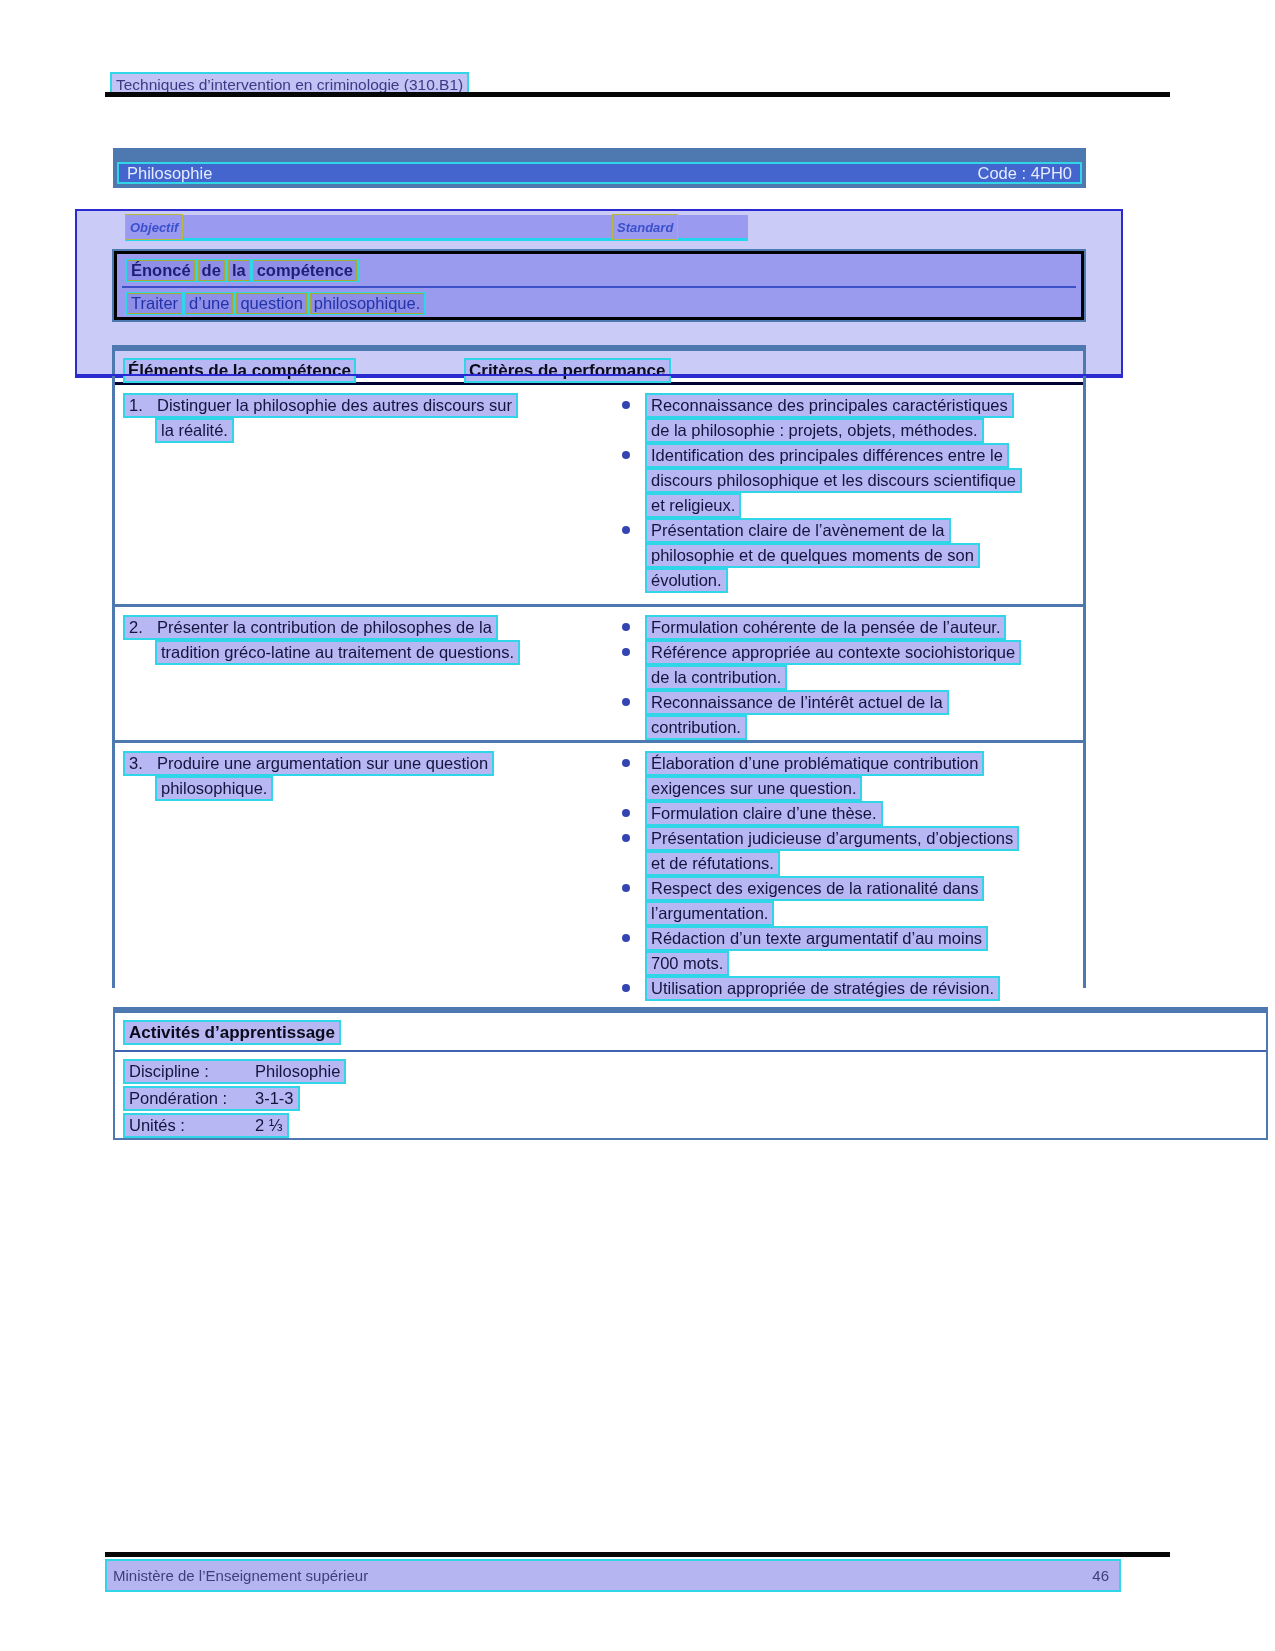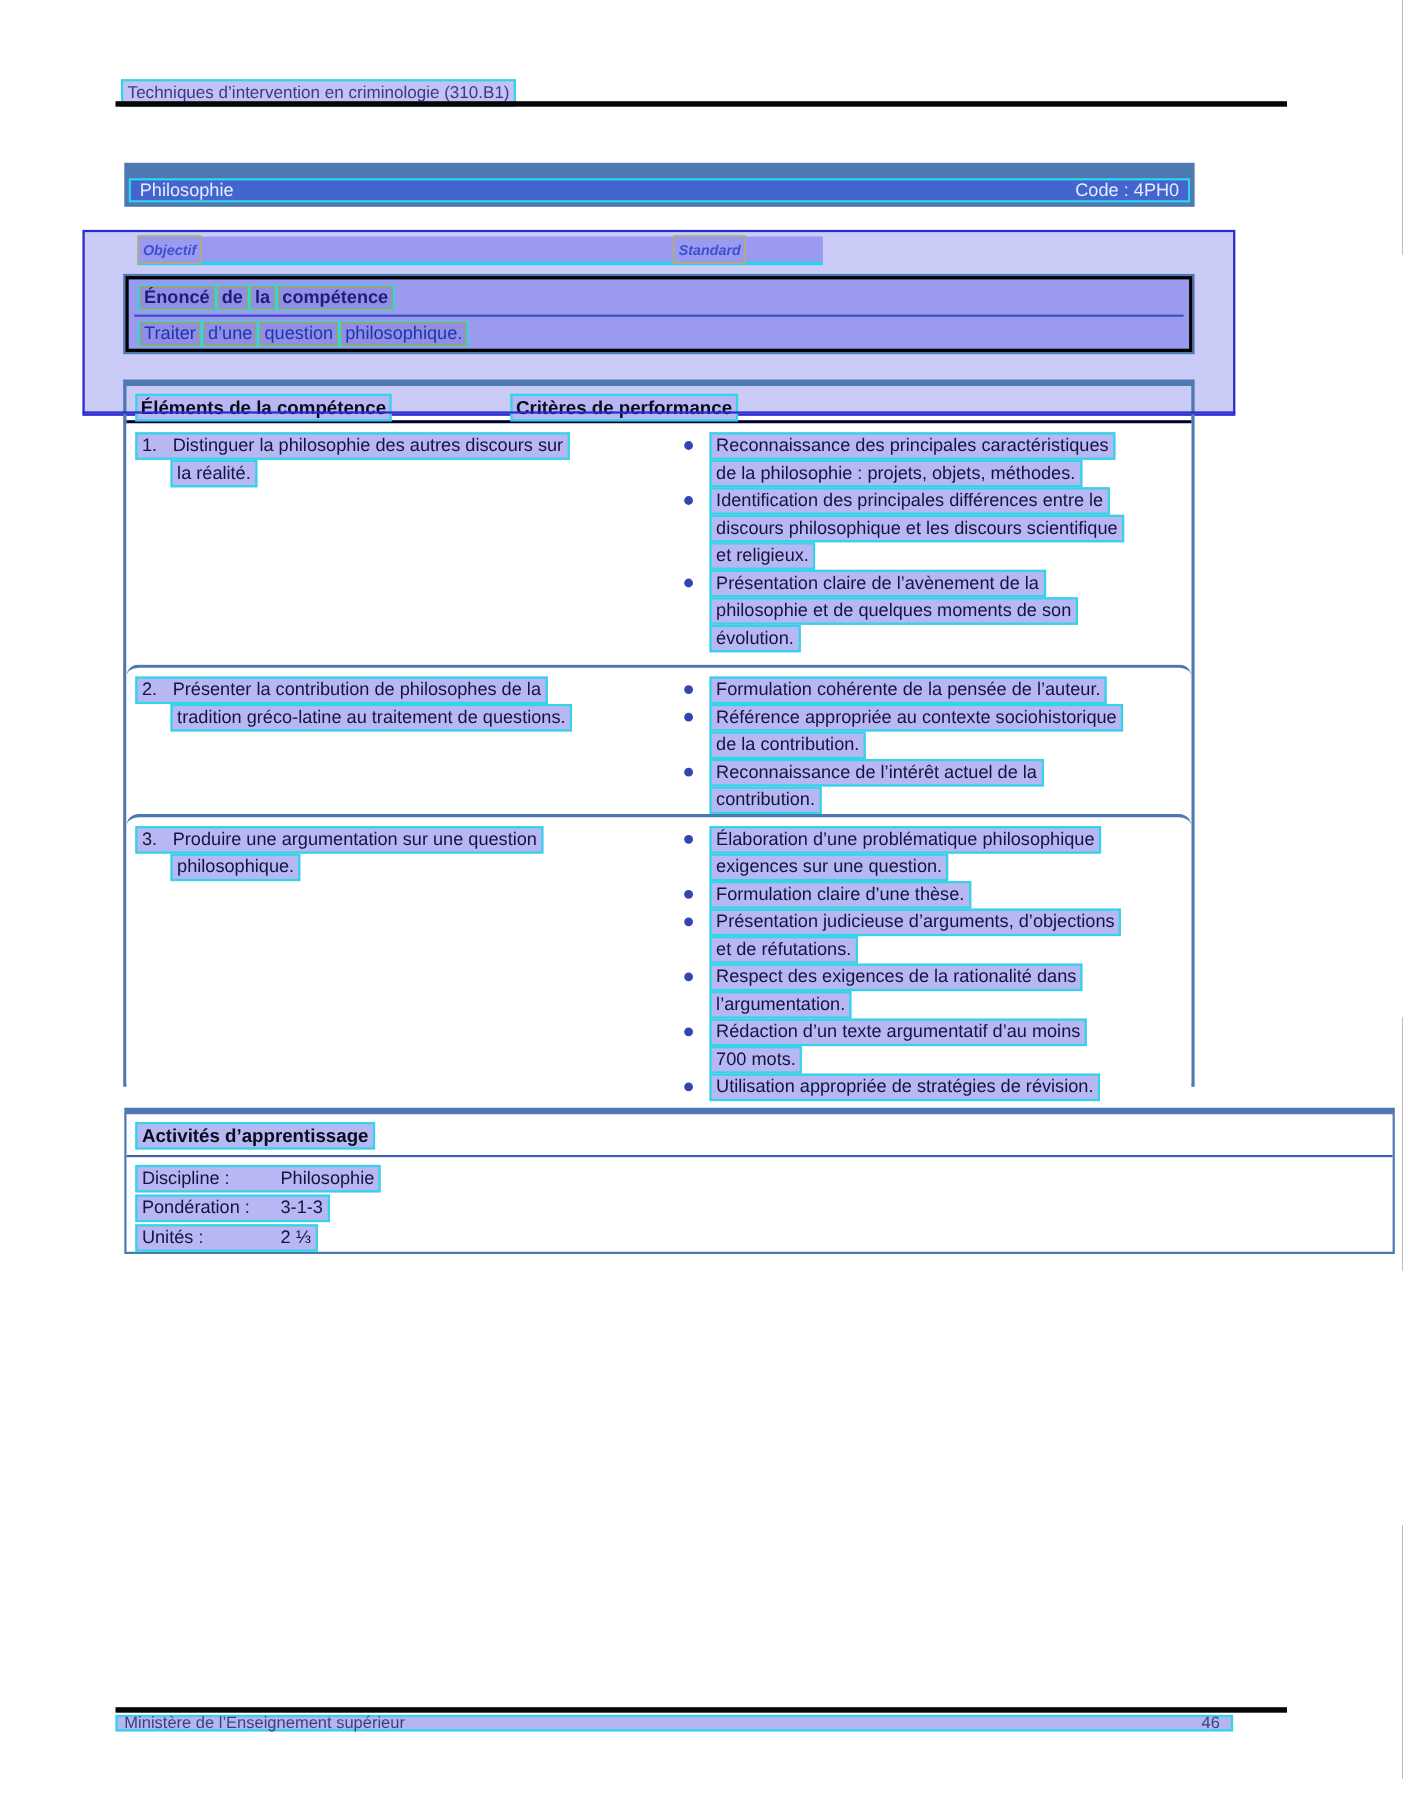--- a/index.html
+++ b/index.html
@@ -54,21 +54,21 @@
   .enonce-divider{height:2px;background:#3c50c8;margin:4px -3px 4px -3px;}
 
   
   .main-table{
     position:absolute;left:112px;top:345px;width:974px;height:643px;z-index:3;
     border:3px solid #4d78b0;border-top:6px solid #4d78b0;box-sizing:border-box;background:transparent;
   }
   .thead{display:flex;height:34px;padding:7px 0 0 8px;border-bottom:3px solid #000033;box-sizing:border-box;}
   .thead .hl{font-weight:bold;color:#0a0a1a;font-size:17px;padding:0 3px;}
   .t-body{background:#ffffff;}
-  .t-row{display:flex;box-sizing:border-box;padding-top:8px;border-radius:11px;}
+  .t-row{display:flex;box-sizing:border-box;padding-top:8px;}
   .t-row + .t-row{border-top:3px solid #4d78b0;}
   .t-row:nth-child(1){min-height:219px;}
   .t-row:nth-child(2){min-height:131px;}
   .t-row:nth-child(3){min-height:246px;}
   .elem-col{width:492px;padding-left:8px;box-sizing:border-box;}
   .crit-col{flex:1;padding-left:12px;}
   .line{line-height:23px;font-size:16.5px;}
   .line .hl{color:#14143f;}
   .num{display:inline-block;width:28px;}
   .indent{margin-left:32px;}
@@ -84,21 +84,21 @@
   .act-header .hl{font-weight:bold;font-size:17px;color:#0a0a1a;}
   .act-sep{height:2px;background:#3f63b0;}
   .act-entries{padding:7px 0 0 8px;}
   .act-entry{height:27px;}
   .act-entry .hl{color:#14143f;font-size:16.5px;}
   .act-label{display:inline-block;width:126px;}
 
   
   .bottom-rule{top:1552px;}
   .footer-bar{
-    position:absolute;left:105px;top:1559px;width:1016px;height:15px;background:#b5b5f2;
+    position:absolute;left:105px;top:1559px;width:1016px;height:33px;background:#b5b5f2;
     border:2px solid #30d5e8;box-sizing:border-box;display:flex;justify-content:space-between;
     align-items:center;padding:0 10px 0 6px;font-size:15px;color:#3f3f78;
   }
 </style>
 </head>
 <body>
 
 <div class="page">
 
   <span class="hl doc-header-title">Techniques d’intervention en criminologie (310.B1)</span>
@@ -206,21 +206,21 @@
         </div>
         <div class="t-row">
           <div class="elem-col">
             <div class="line"><span class="hl"><span class="num">3.</span>Produire une argumentation sur une question</span></div>
             <div class="line"><span class="hl indent">philosophique.</span></div>
           </div>
           <div class="crit-col">
             <div class="crit">
               <span class="dot"></span>
               <div class="lines">
-                <div class="line"><span class="hl">Élaboration d’une problématique philosophique</span></div>
+                <div class="line"><span class="hl">Élaboration d’une problématique contribution</span></div>
                 <div class="line"><span class="hl">exigences sur une question.</span></div>
               </div>
             </div>
             <div class="crit">
               <span class="dot"></span>
               <div class="lines">
                 <div class="line"><span class="hl">Formulation claire d’une thèse.</span></div>
               </div>
             </div>
             <div class="crit">

